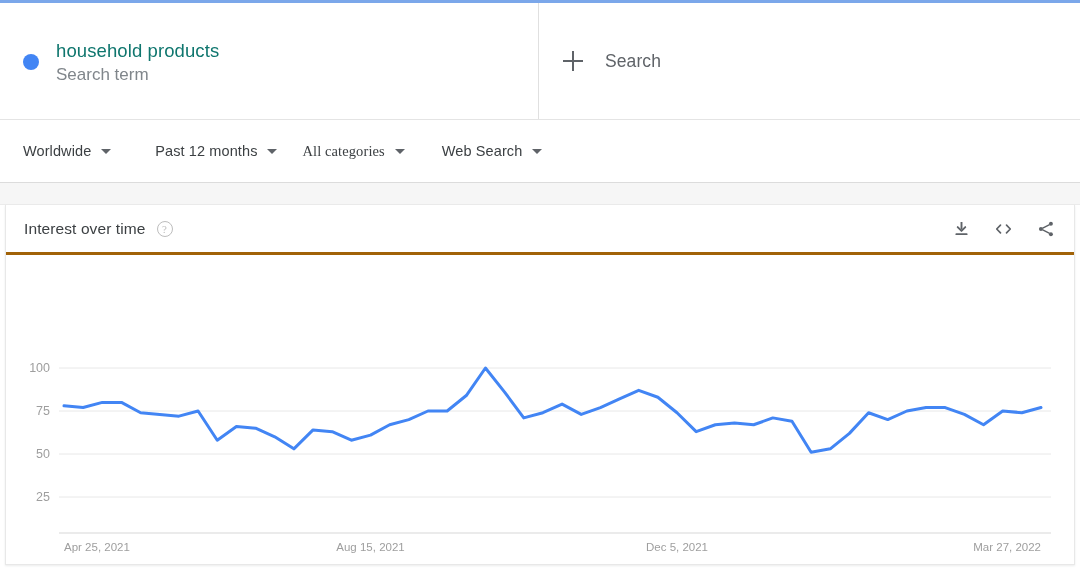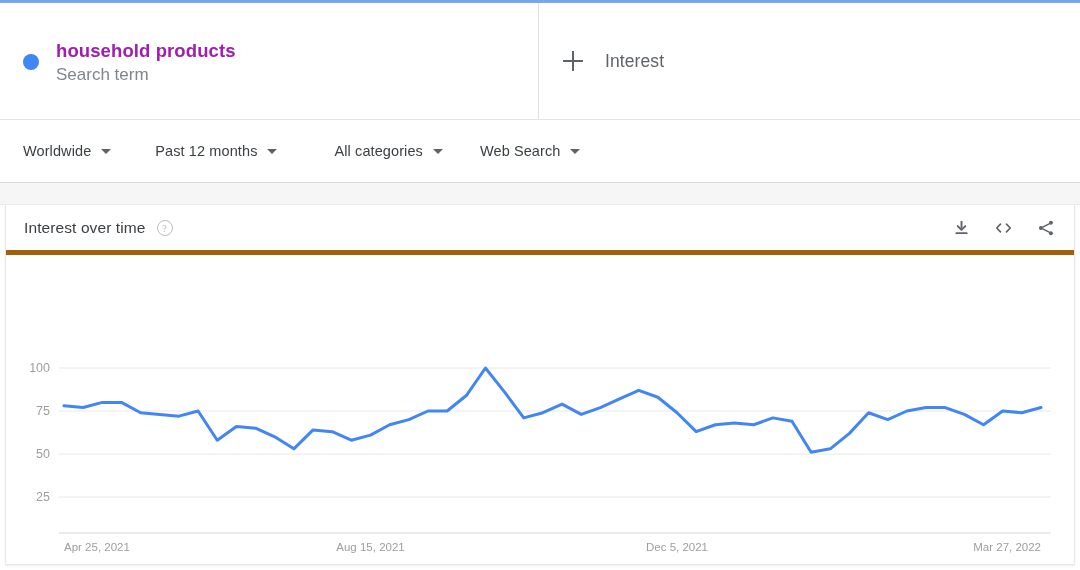--- a/index.html
+++ b/index.html
@@ -39,23 +39,22 @@
   }
   .term-dot {
     width: 16px; height: 16px; border-radius: 50%;
     background: #4285f4;
     flex: 0 0 auto;
     margin-right: 17px;
     margin-top: 2px;
   }
   .term-text { display: flex; flex-direction: column; }
   .term-title {
-    font-size: 18.5px; color: #a21caf; line-height: 25px;
+    font-size: 18.5px; color: #0f766e; line-height: 25px;
     letter-spacing: .1px;
-    font-weight: bold;
   }
   .term-sub {
     font-size: 17px; color: #80868b; line-height: 20px;
     margin-top: 2px;
   }
   .compare-cell {
     flex: 1; height: 116px;
     display: flex; align-items: center;
     padding-left: 24px;
     cursor: pointer;
@@ -85,21 +84,21 @@
   }
   .filter-label { font-size: 14.5px; color: #3c4043; letter-spacing: .1px; }
   .caret {
     width: 0; height: 0; margin-left: 10px;
     border-left: 5px solid transparent;
     border-right: 5px solid transparent;
     border-top: 5px solid #5f6368;
   }
   .f0 { margin-left: 23px; }
   .f1 { margin-left: 44px; }
-  .f2 { margin-left: 57px; }
+  .f2 { margin-left: 25px; font-family: Liberation Serif, serif; }
   .f3 { margin-left: 37px; }
 
   
   .gutter {
     position: absolute; top: 183px; left: 0;
     width: 1080px; height: 22px;
     background: #f6f6f6;
     border-bottom: 1px solid #ebebeb;
   }
 
@@ -108,21 +107,21 @@
     position: absolute; top: 205px; left: 5px;
     width: 1070px; height: 360px;
     background: #ffffff;
     border: 1px solid #e8e8e8;
     border-top: none;
     box-shadow: 0 1px 2px rgba(60,64,67,.10);
   }
   .card-header {
     position: relative;
     height: 50px;
-    border-bottom: 5px solid #a16207;
+    border-bottom: 3px solid #a16207;
     display: flex; align-items: center;
   }
   .card-title {
     font-size: 15.5px; color: #3c4043;
     margin-left: 18px; letter-spacing: .1px;
   }
   .help-icon {
     width: 16px; height: 16px; border-radius: 50%;
     border: 1.4px solid #bdbdbd;
     margin-left: 11px; margin-top: 1px;
@@ -155,21 +154,21 @@
   <div class="term-row">
     <div class="term-cell">
       <div class="term-dot"></div>
       <div class="term-text">
         <div class="term-title">household products</div>
         <div class="term-sub">Search term</div>
       </div>
     </div>
     <div class="compare-cell">
       <span class="plus-icon"></span>
-      <span class="compare-label">Interest</span>
+      <span class="compare-label">Search</span>
     </div>
   </div>
 
   <div class="filter-bar">
     <div class="filter-item f0">
       <span class="filter-label">Worldwide</span>
       <span class="caret"></span>
     </div>
     <div class="filter-item f1">
       <span class="filter-label">Past 12 months</span>

